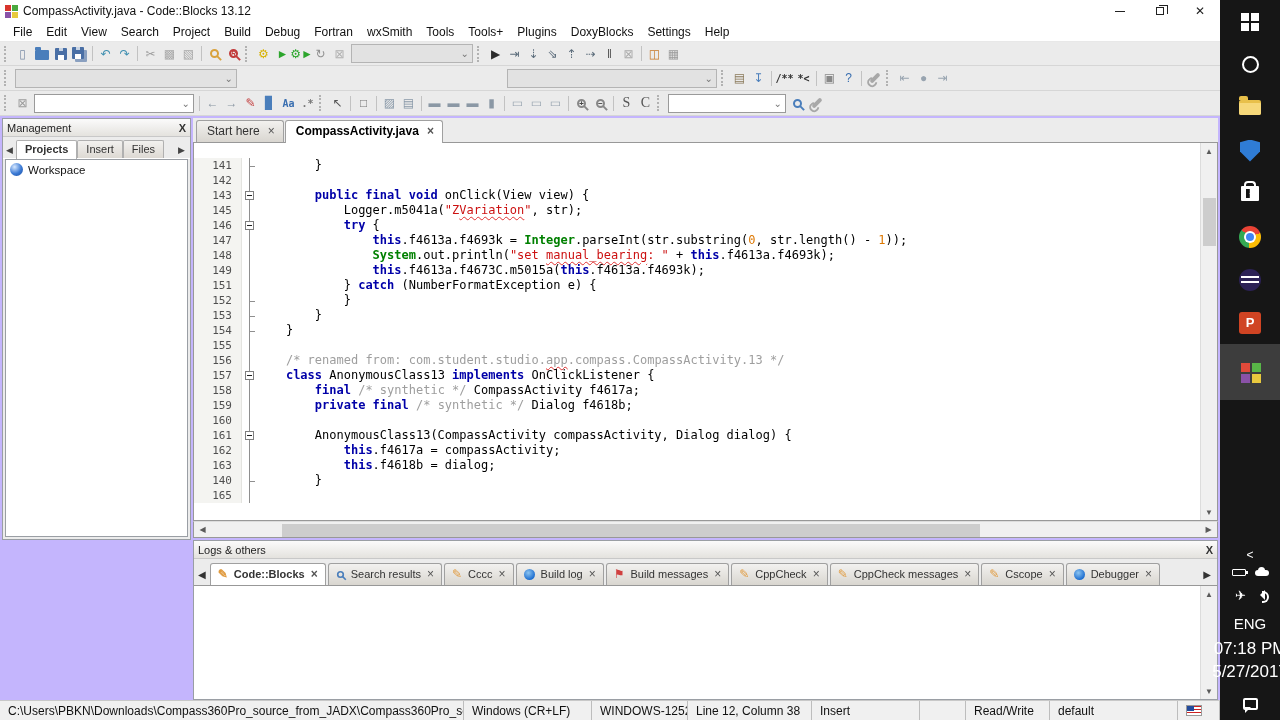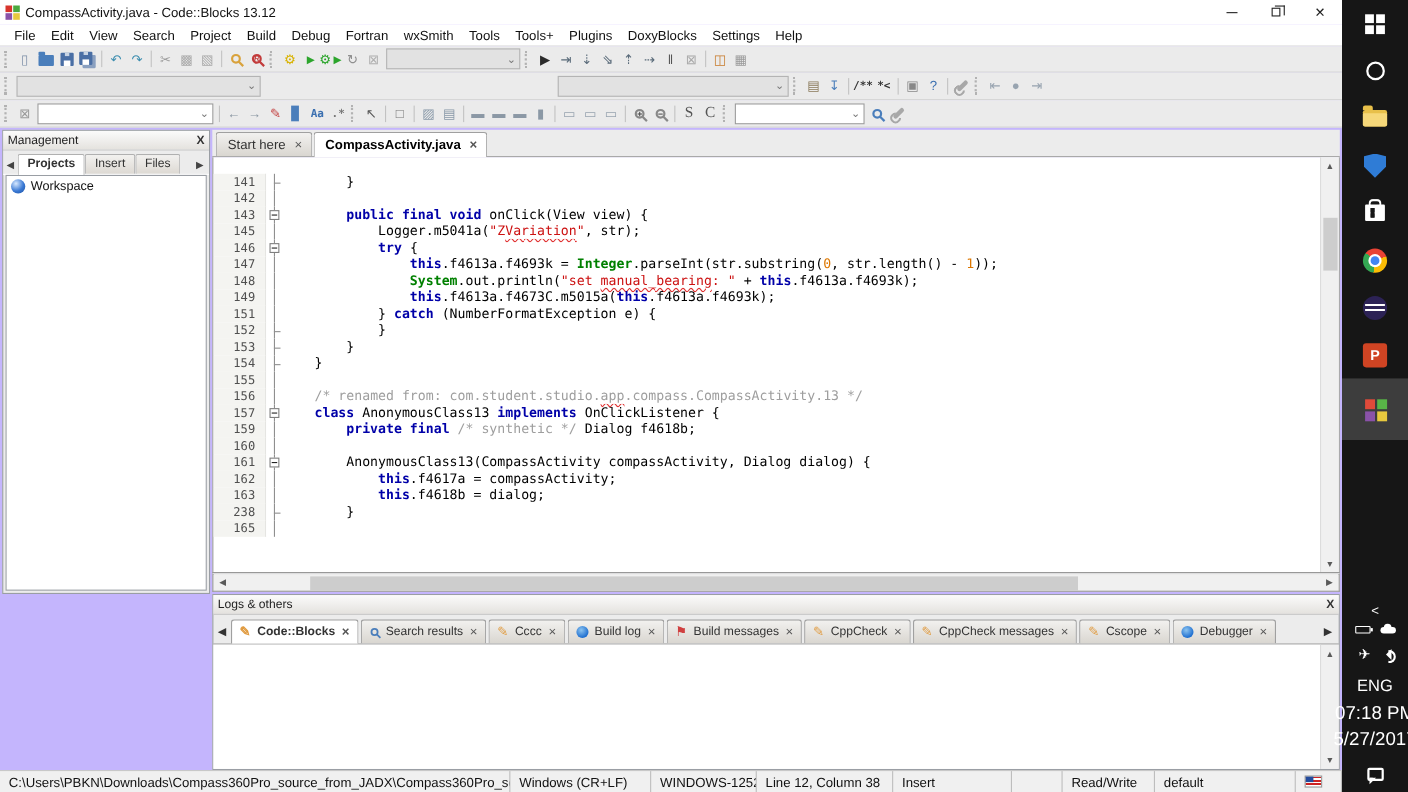--- a/index.html
+++ b/index.html
@@ -481,26 +481,27 @@
               <div class="cl"><span class="ln">147</span><span class="fold f-l"></span><span class="ctext"><span class="tok-p">                </span><span class="tok-k">this</span><span class="tok-p">.f4613a.f4693k = </span><span class="tok-t">Integer</span><span class="tok-p">.parseInt(str.substring(</span><span class="tok-n">0</span><span class="tok-p">, str.length() - </span><span class="tok-n">1</span><span class="tok-p">));</span></span></div>
               <div class="cl"><span class="ln">148</span><span class="fold f-l"></span><span class="ctext"><span class="tok-p">                </span><span class="tok-t">System</span><span class="tok-p">.out.println(</span><span class="tok-s">"set </span><span class="tok-s sq">manual_bearing</span><span class="tok-s">: "</span><span class="tok-p"> + </span><span class="tok-k">this</span><span class="tok-p">.f4613a.f4693k);</span></span></div>
               <div class="cl"><span class="ln">149</span><span class="fold f-l"></span><span class="ctext"><span class="tok-p">                </span><span class="tok-k">this</span><span class="tok-p">.f4613a.f4673C.m5015a(</span><span class="tok-k">this</span><span class="tok-p">.f4613a.f4693k);</span></span></div>
               <div class="cl"><span class="ln">151</span><span class="fold f-l"></span><span class="ctext"><span class="tok-p">            } </span><span class="tok-k">catch</span><span class="tok-p"> (NumberFormatException e) {</span></span></div>
               <div class="cl"><span class="ln">152</span><span class="fold f-t"></span><span class="ctext"><span class="tok-p">            }</span></span></div>
               <div class="cl"><span class="ln">153</span><span class="fold f-t"></span><span class="ctext"><span class="tok-p">        }</span></span></div>
               <div class="cl"><span class="ln">154</span><span class="fold f-t"></span><span class="ctext"><span class="tok-p">    }</span></span></div>
               <div class="cl"><span class="ln">155</span><span class="fold f-l"></span><span class="ctext"></span></div>
               <div class="cl"><span class="ln">156</span><span class="fold f-l"></span><span class="ctext"><span class="tok-p">    </span><span class="tok-c">/* renamed from: com.student.studio.</span><span class="tok-c sq">app</span><span class="tok-c">.compass.CompassActivity.13 */</span></span></div>
               <div class="cl"><span class="ln">157</span><span class="fold f-b"><span class="fbox"></span></span><span class="ctext"><span class="tok-p">    </span><span class="tok-k">class</span><span class="tok-p"> AnonymousClass13 </span><span class="tok-k">implements</span><span class="tok-p"> OnClickListener {</span></span></div>
+              <div class="cl"><span class="ln">158</span><span class="fold f-l"></span><span class="ctext"><span class="tok-p">        </span><span class="tok-k">final</span><span class="tok-p"> </span><span class="tok-c">/* synthetic */</span><span class="tok-p"> CompassActivity f4617a;</span></span></div>
               <div class="cl"><span class="ln">159</span><span class="fold f-l"></span><span class="ctext"><span class="tok-p">        </span><span class="tok-k">private final</span><span class="tok-p"> </span><span class="tok-c">/* synthetic */</span><span class="tok-p"> Dialog f4618b;</span></span></div>
               <div class="cl"><span class="ln">160</span><span class="fold f-l"></span><span class="ctext"></span></div>
               <div class="cl"><span class="ln">161</span><span class="fold f-b"><span class="fbox"></span></span><span class="ctext"><span class="tok-p">        AnonymousClass13(CompassActivity compassActivity, Dialog dialog) {</span></span></div>
               <div class="cl"><span class="ln">162</span><span class="fold f-l"></span><span class="ctext"><span class="tok-p">            </span><span class="tok-k">this</span><span class="tok-p">.f4617a = compassActivity;</span></span></div>
               <div class="cl"><span class="ln">163</span><span class="fold f-l"></span><span class="ctext"><span class="tok-p">            </span><span class="tok-k">this</span><span class="tok-p">.f4618b = dialog;</span></span></div>
-              <div class="cl"><span class="ln">238</span><span class="fold f-t"></span><span class="ctext"><span class="tok-p">        }</span></span></div>
+              <div class="cl"><span class="ln">140</span><span class="fold f-t"></span><span class="ctext"><span class="tok-p">        }</span></span></div>
               <div class="cl"><span class="ln">165</span><span class="fold f-l"></span><span class="ctext"></span></div>
             </div>
           <div class="vscroll">
             <span class="sarr">▲</span>
             <span class="vthumb"></span>
             <span class="sarr" style="margin-top:auto">▼</span>
           </div>
         </div>
         <div class="hscroll">
           <span class="sarr">◀</span>

